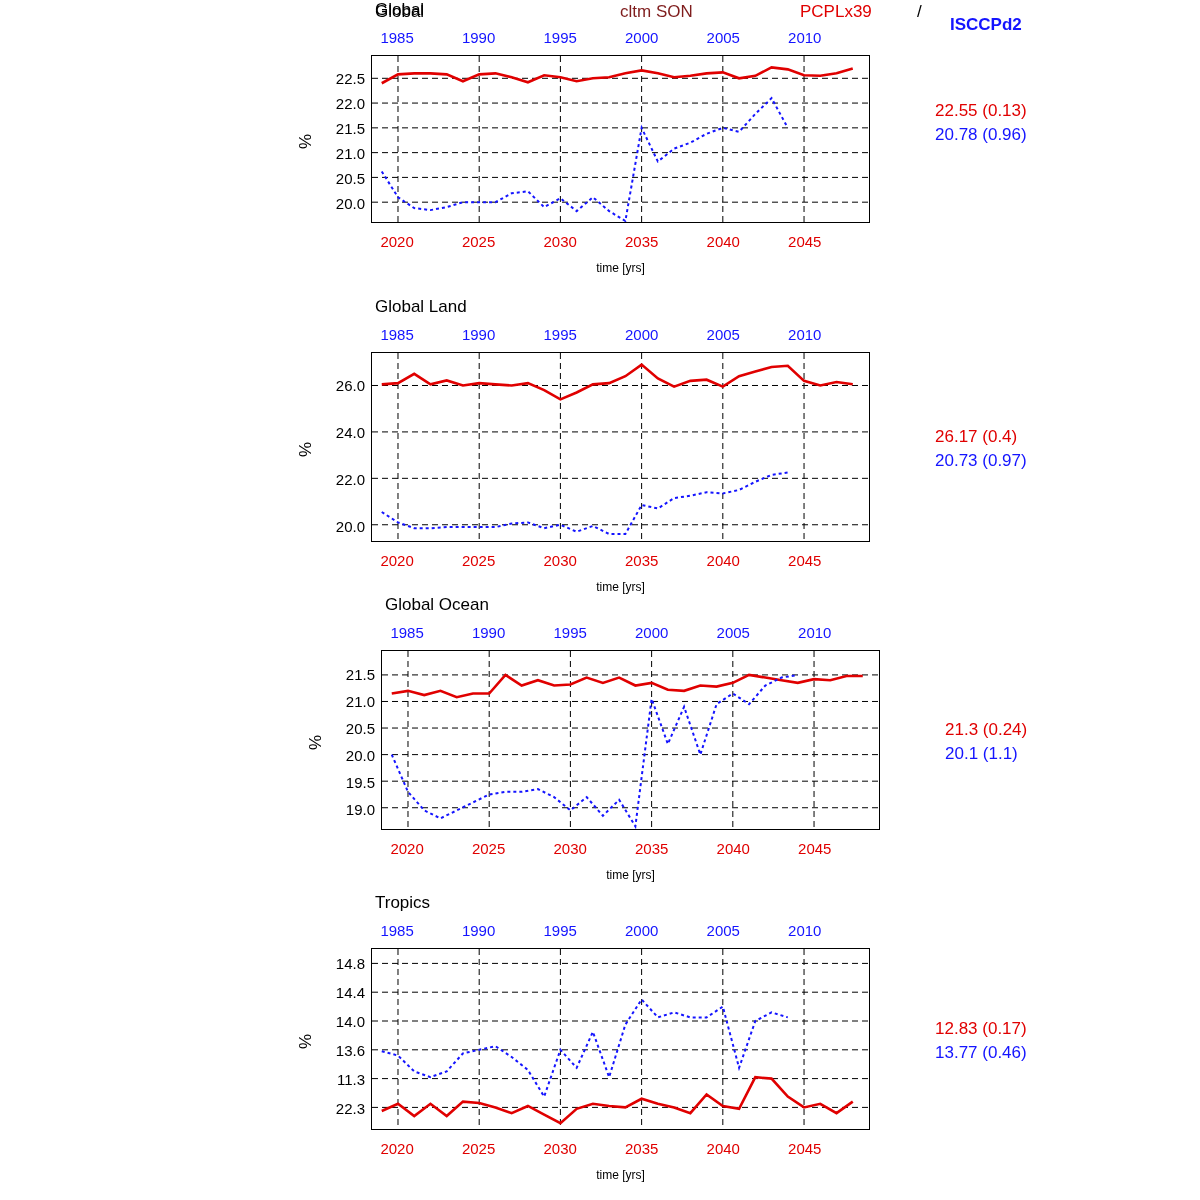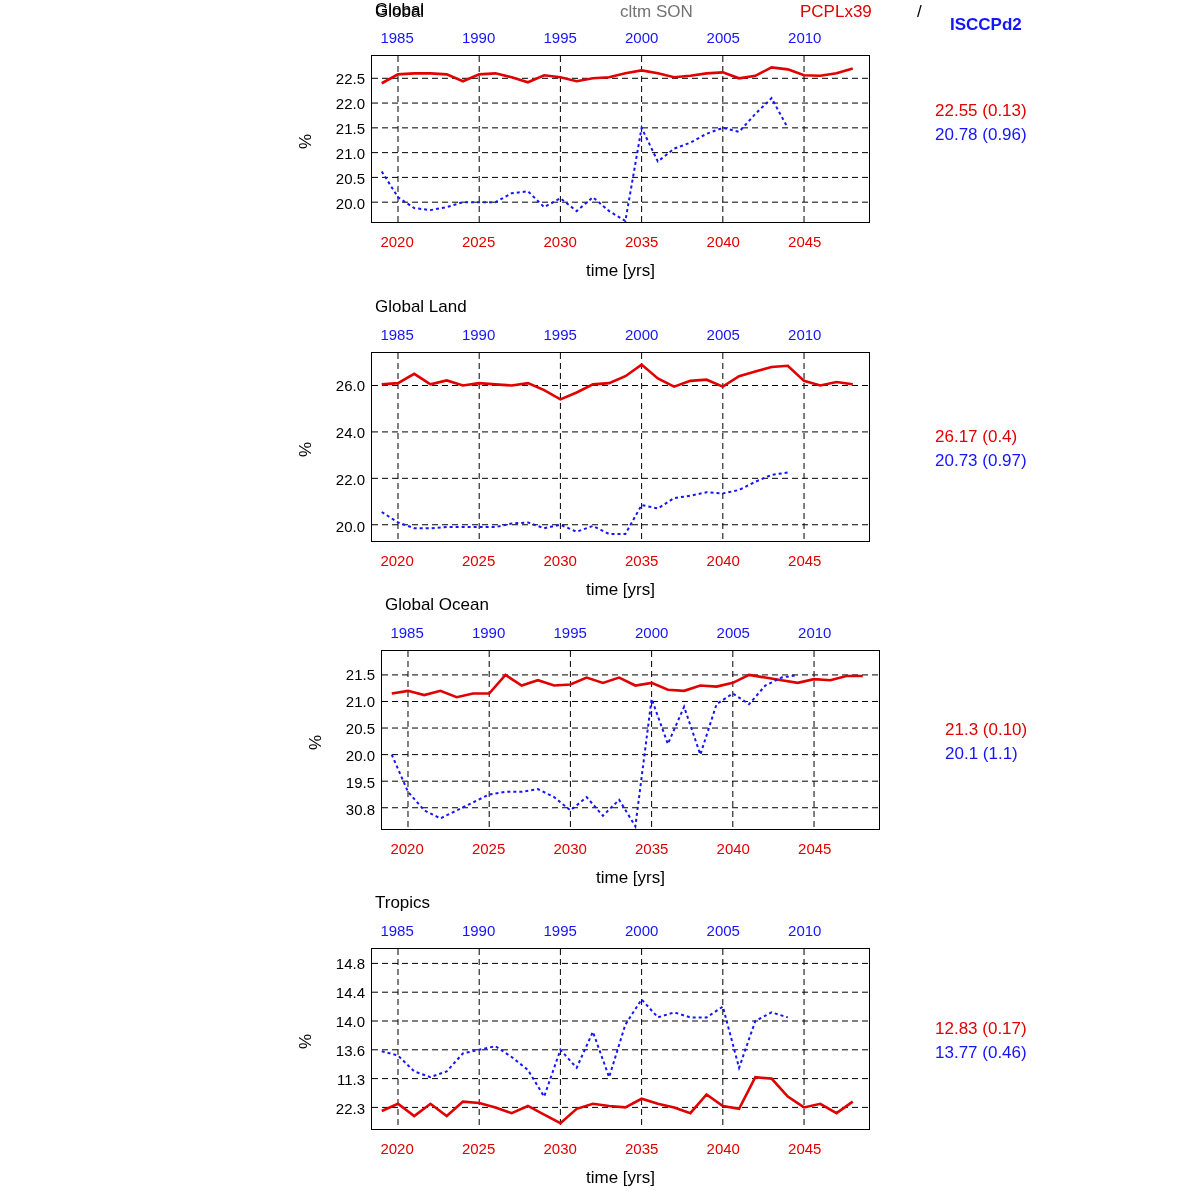--- a/index.html
+++ b/index.html
@@ -3,35 +3,35 @@
 <meta charset="utf-8">
 <style>
   html,body{margin:0;padding:0;background:#ffffff;}
   body{width:1200px;height:1200px;font-family:"Liberation Sans",sans-serif;color:#000;}
   .page{position:relative;width:1200px;height:1200px;}
 
   
   .hdr{position:absolute;top:2px;left:0;width:1200px;height:24px;}
   .hdr span{position:absolute;font-size:17px;white-space:nowrap;}
   .hdr .h-left{left:375px;top:0;color:#000;}
-  .hdr .h-mid{left:620px;top:0;color:#737373;}
+  .hdr .h-mid{left:620px;top:0;color:#7f1d1d;}
   .hdr .h-red{left:800px;top:0;color:#e00000;}
   .hdr .h-sl{left:917px;top:0;color:#000;}
   .hdr .h-blue{left:950px;top:13px;color:#1414ff;font-weight:bold;}
 
   
   .panel{position:absolute;left:0;width:1200px;height:290px;}
   .panel .ptitle{position:absolute;left:375px;top:0px;font-size:17px;color:#000;}
   .plot{position:absolute;left:371px;width:499px;border:1px solid #000;box-sizing:border-box;background:#fff;}
   .axtop{position:absolute;left:371px;width:499px;height:18px;}
   .axbot{position:absolute;left:371px;width:499px;height:18px;}
   .axtop span,.axbot span{position:absolute;font-size:15px;transform:translateX(-50%);white-space:nowrap;}
   .axtop span{color:#1414ff;}
   .axbot span{color:#e00000;}
-  .xlab{position:absolute;left:371px;width:499px;text-align:center;font-size:17px;color:#000;}
+  .xlab{position:absolute;left:371px;width:499px;text-align:center;font-size:12px;color:#000;}
   .ylab{position:absolute;font-size:17px;color:#000;transform:rotate(-90deg);transform-origin:left top;}
   .yticks{position:absolute;width:70px;text-align:right;font-size:15px;color:#000;}
   .yticks span{position:absolute;right:0;transform:translateY(-50%);white-space:nowrap;}
   .stats{position:absolute;left:935px;font-size:17px;line-height:24px;}
   .stats .s-red{color:#e00000;}
   .stats .s-blue{color:#1414ff;}
   svg{display:block;}
 </style>
 </head>
 <body>
@@ -159,21 +159,21 @@
           <span style="left: 26.0915px;">2020</span>
           <span style="left: 107.627px;">2025</span>
           <span style="left: 189.163px;">2030</span>
           <span style="left: 270.699px;">2035</span>
           <span style="left: 352.235px;">2040</span>
           <span style="left: 433.771px;">2045</span>
         </div>
         <div class="xlab" style="top: 273px;">time [yrs]</div>
         <div class="ylab" style="left: 296px; top: 155px;">%</div>
         <div class="yticks" style="left: 295px; top: 55px; height: 180px;">
-          <span style="top: 158.507px;">30.8</span>
+          <span style="top: 158.507px;">19.0</span>
           <span style="top: 131.642px;">19.5</span>
           <span style="top: 104.776px;">20.0</span>
           <span style="top: 77.9104px;">20.5</span>
           <span style="top: 51.0448px;">21.0</span>
           <span style="top: 24.1791px;">21.5</span>
         </div>
         <div class="plot" style="top: 55px; height: 180px;">
           <svg width="497" height="178">
             <line x1="0" x2="497" y1="156.7462686567165" y2="156.7462686567165" stroke="#000" stroke-width="1" stroke-dasharray="6,4"></line>
             <line x1="0" x2="497" y1="130.179104477612" y2="130.179104477612" stroke="#000" stroke-width="1" stroke-dasharray="6,4"></line>
@@ -185,21 +185,21 @@
             <line y1="0" y2="178" x1="107.19607843137139" x2="107.19607843137139" stroke="#000" stroke-width="1" stroke-dasharray="6,4"></line>
             <line y1="0" y2="178" x1="188.40522875816902" x2="188.40522875816902" stroke="#000" stroke-width="1" stroke-dasharray="6,4"></line>
             <line y1="0" y2="178" x1="269.61437908496663" x2="269.61437908496663" stroke="#000" stroke-width="1" stroke-dasharray="6,4"></line>
             <line y1="0" y2="178" x1="350.8235294117643" x2="350.8235294117643" stroke="#000" stroke-width="1" stroke-dasharray="6,4"></line>
             <line y1="0" y2="178" x1="432.03267973856185" x2="432.03267973856185" stroke="#000" stroke-width="1" stroke-dasharray="6,4"></line>
             <path d="M9.75 42.51 L25.99 39.85 L42.23 44.10 L58.47 39.85 L74.71 46.23 L90.95 42.51 L107.20 42.51 L123.44 23.91 L139.68 34.54 L155.92 29.22 L172.16 34.54 L188.41 33.47 L204.65 26.57 L220.89 31.88 L237.13 26.57 L253.37 34.54 L269.61 31.88 L285.86 38.79 L302.10 39.85 L318.34 34.54 L334.58 35.60 L350.82 31.88 L367.07 23.91 L383.31 26.57 L399.55 29.22 L415.79 31.88 L432.03 28.16 L448.27 29.22 L464.52 24.97 L480.76 24.97" fill="none" stroke="#e00000" stroke-width="2.6"></path>
             <path d="M9.75 103.61 L25.99 140.81 L42.23 159.40 L58.47 167.37 L74.71 159.40 L90.95 151.43 L107.20 143.46 L123.44 140.81 L139.68 140.81 L155.92 138.15 L172.16 146.12 L188.41 159.40 L204.65 146.12 L220.89 164.72 L237.13 148.78 L253.37 175.34 L269.61 47.82 L285.86 92.99 L302.10 55.79 L318.34 103.61 L334.58 53.13 L350.82 42.51 L367.07 53.13 L383.31 34.54 L399.55 26.57 L415.79 23.91" fill="none" stroke="#1414ff" stroke-width="2" stroke-dasharray="3,3"></path>
           </svg>
         </div>
         <div class="stats" style="top: 123px;">
-          <div class="s-red">21.3 (0.10)</div>
+          <div class="s-red">21.3 (0.24)</div>
           <div class="s-blue">20.1 (1.1)</div>
         </div>
       </div>
       <div class="panel" style="top: 893px;">
         <div class="ptitle">Tropics</div>
         <div class="axtop" style="top: 29px;">
           <span style="left: 26.0915px;">1985</span>
           <span style="left: 107.627px;">1990</span>
           <span style="left: 189.163px;">1995</span>
           <span style="left: 270.699px;">2000</span>

